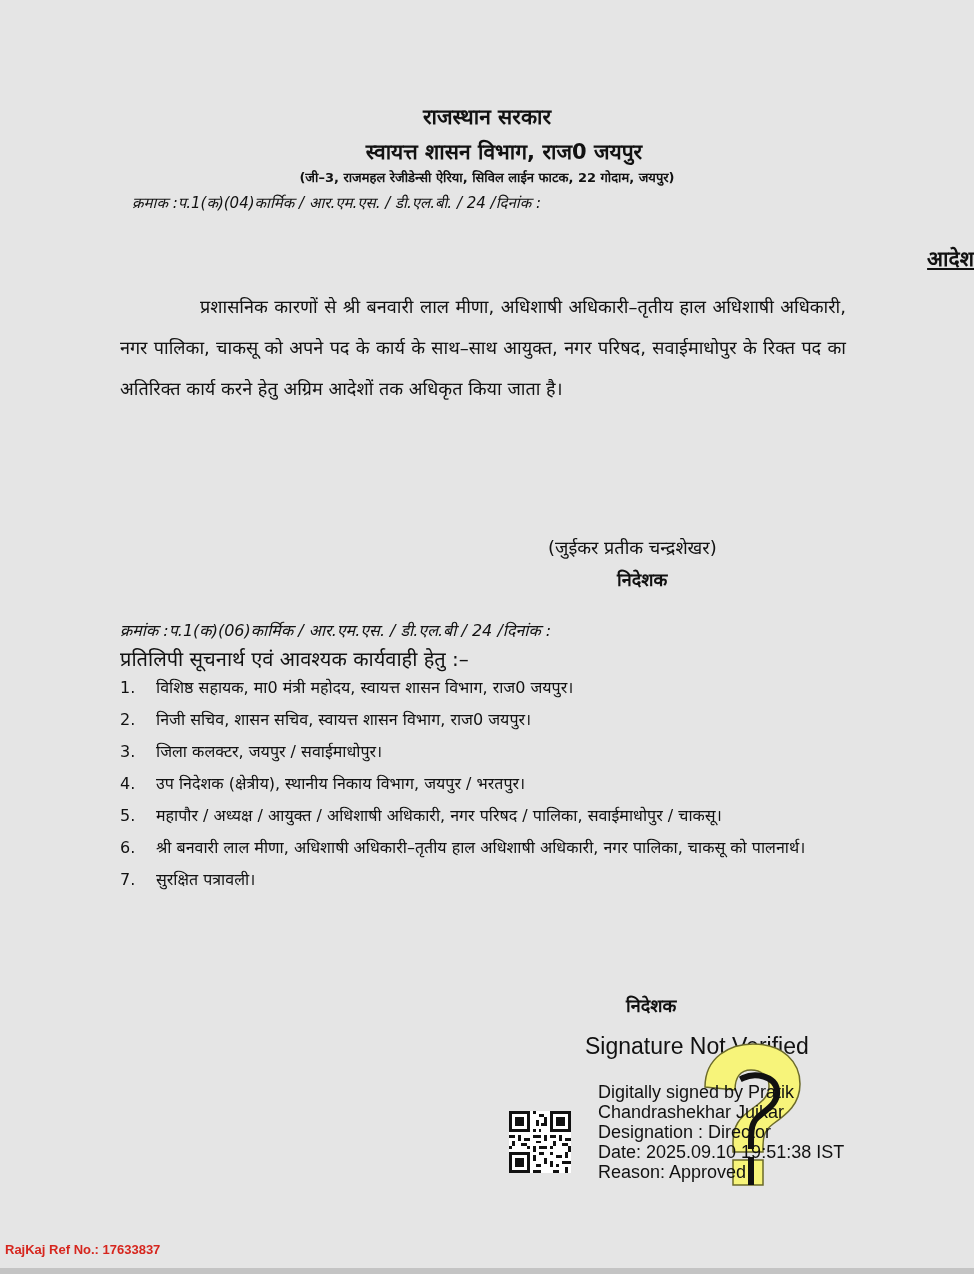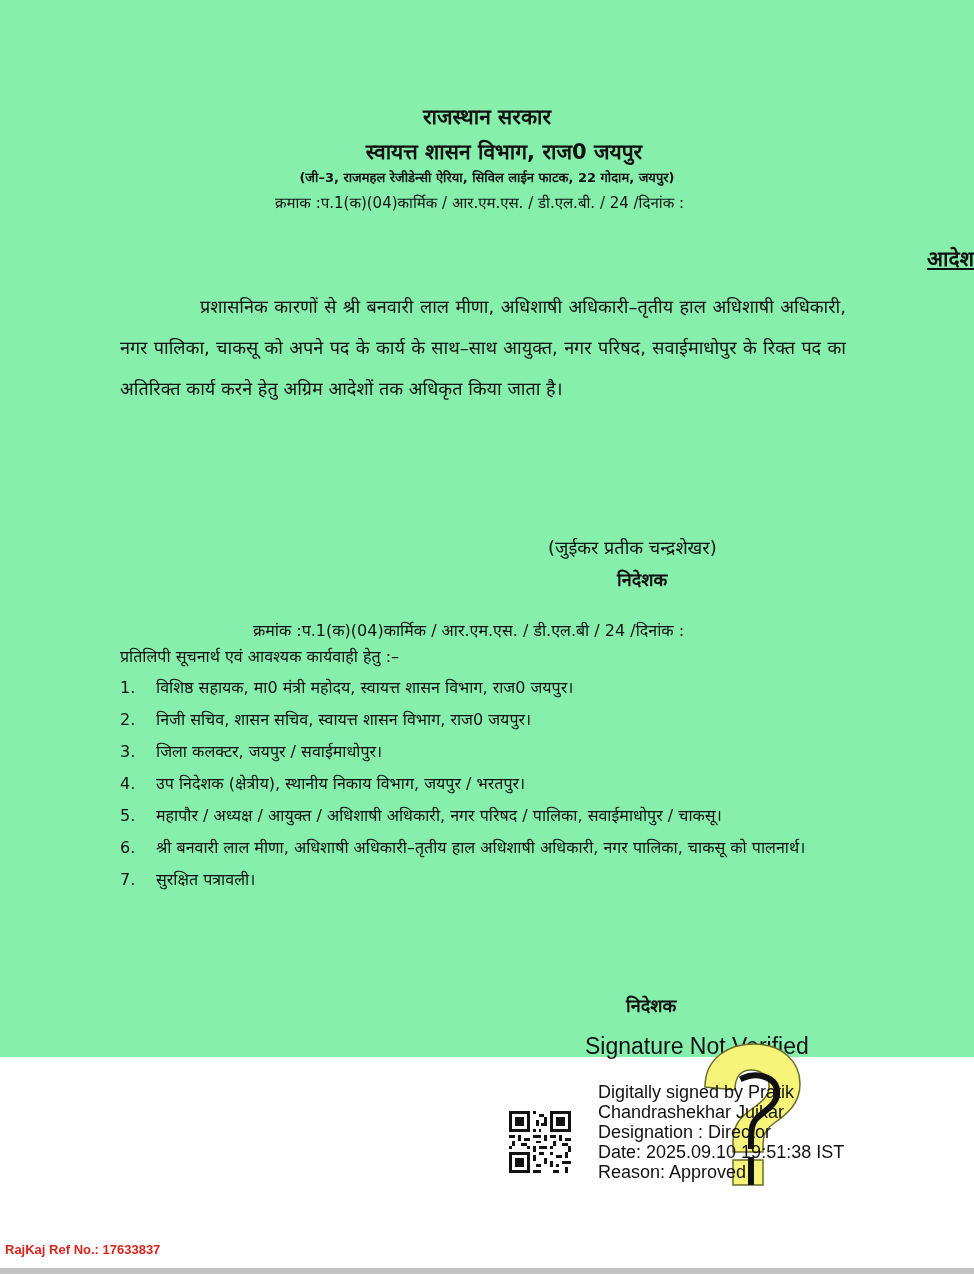--- a/index.html
+++ b/index.html
@@ -1,32 +1,32 @@
 <!DOCTYPE html>
 <html><head>
 <meta charset="utf-8">
 <style>
   html, body { margin: 0; padding: 0; background: #ffffff; }
   body { width: 974px; height: 1274px; position: relative; overflow: hidden;
          font-family: "DejaVu Sans", "Liberation Sans", sans-serif; color: #111; }
-  .page { position: absolute; left: 0; top: 0; width: 974px; height: 1057px; background: #86efac; }
+  .page { position: absolute; left: 0; top: 0; width: 974px; height: 1268px; background: #e5e5e5; }
   .bottom-bar { position: absolute; left: 0; top: 1268px; width: 974px; height: 6px; background: #c4c4c4; }
   .center { position: absolute; left: 0; width: 974px; text-align: center; }
   .h1 { top: 102px; font-size: 21px; font-weight: bold; }
   .h2 { top: 137px; font-size: 21px; font-weight: bold; padding-left: 17px; }
   .h3 { top: 168px; font-size: 13px; font-weight: bold; }
-  .refline { position: absolute; left: 132px; width: 695px; font-size: 15px; display: flex; justify-content: center; }
+  .refline { position: absolute; left: 132px; width: 695px; font-size: 15px; display: flex; justify-content: flex-start; font-style: italic; }
   .ref1 { top: 192px; }
   .title { top: 244px; font-size: 21px; font-weight: bold; text-decoration: underline; text-align: right; }
   .para { position: absolute; left: 120px; width: 726px; top: 286px; font-size: 18px; line-height: 41px;
           text-align: justify; text-indent: 80px; }
   .signname { position: absolute; left: 548px; top: 535px; font-size: 18px; font-weight: normal; }
   .signdesg { position: absolute; left: 617px; top: 567px; font-size: 18px; font-weight: bold; }
   .ref2 { top: 619px; left: 120px; width: 697px; font-size: 16px; }
-  .copyhead { position: absolute; left: 120px; top: 645px; font-size: 16px; }
+  .copyhead { position: absolute; left: 120px; top: 645px; font-size: 20px; }
   .list { position: absolute; left: 120px; top: 676px; width: 696px; font-size: 16px; }
   .item { display: flex; margin-bottom: 8px; line-height: 24px; }
   .item .num { width: 36px; flex: 0 0 36px; }
   .item .txt { flex: 1; text-align: justify; }
   .dsg2 { position: absolute; left: 626px; top: 993px; font-size: 18px; font-weight: bold; }
   .sig-status { position: absolute; left: 585px; top: 1033px; font-size: 23px; font-family: "Liberation Sans", sans-serif; color: #111; }
   .sig-details { position: absolute; left: 598px; top: 1082px; font-size: 18px; line-height: 20px;
                  font-family: "Liberation Sans", sans-serif; color: #111; z-index: 2; }
   .qmark { position: absolute; left: 695px; top: 1042px; width: 110px; height: 145px; z-index: 1; }
   .qr { position: absolute; left: 509px; top: 1111px; width: 62px; height: 62px; }
@@ -47,21 +47,21 @@
     <span>दिनांक :</span>
   </div>
 
   <div class="center title">आदेश</div>
   <div class="para">प्रशासनिक कारणों से श्री बनवारी लाल मीणा, अधिशाषी अधिकारी–तृतीय हाल अधिशाषी अधिकारी, नगर पालिका, चाकसू को अपने पद के कार्य के साथ–साथ आयुक्त, नगर परिषद, सवाईमाधोपुर के रिक्त पद का अतिरिक्त कार्य करने हेतु अग्रिम आदेशों तक अधिकृत किया जाता है।</div>
 
   <div class="signname">(जुईकर प्रतीक चन्द्रशेखर)</div>
   <div class="signdesg">निदेशक</div>
 
   <div class="refline ref2">
-    <span>क्रमांक :प.1(क)(04)कार्मिक / आर.एम.एस. / डी.एल.बी / 24 /</span>
+    <span>क्रमांक :प.1(क)(06)कार्मिक / आर.एम.एस. / डी.एल.बी / 24 /</span>
     <span>दिनांक :</span>
   </div>
 
   <div class="copyhead">प्रतिलिपी सूचनार्थ एवं आवश्यक कार्यवाही हेतु :–</div>
 
   <div class="list">
     <div class="item">
       <span class="num">1.</span>
       <span class="txt">विशिष्ठ सहायक, मा0 मंत्री महोदय, स्वायत्त शासन विभाग, राज0 जयपुर।</span>
     </div>

